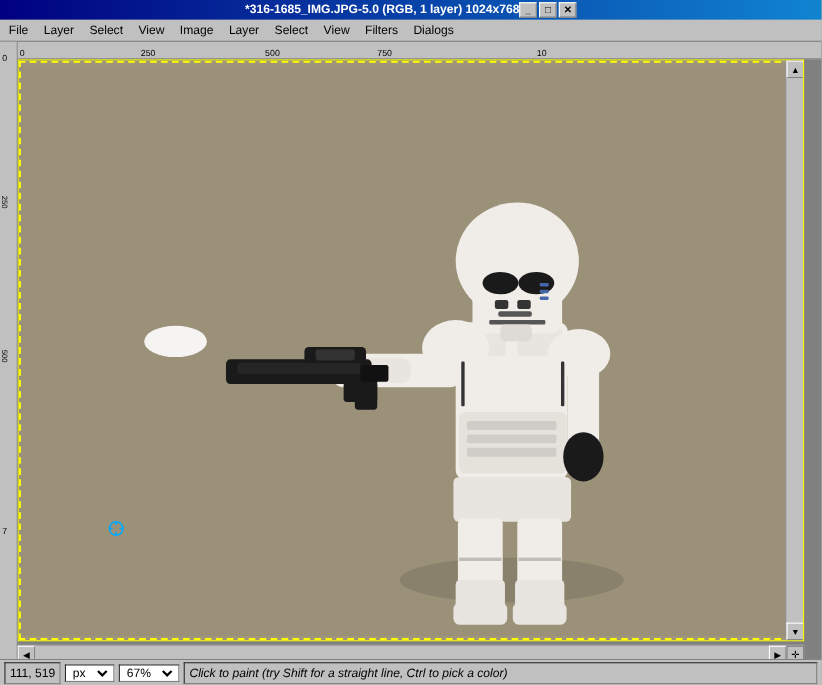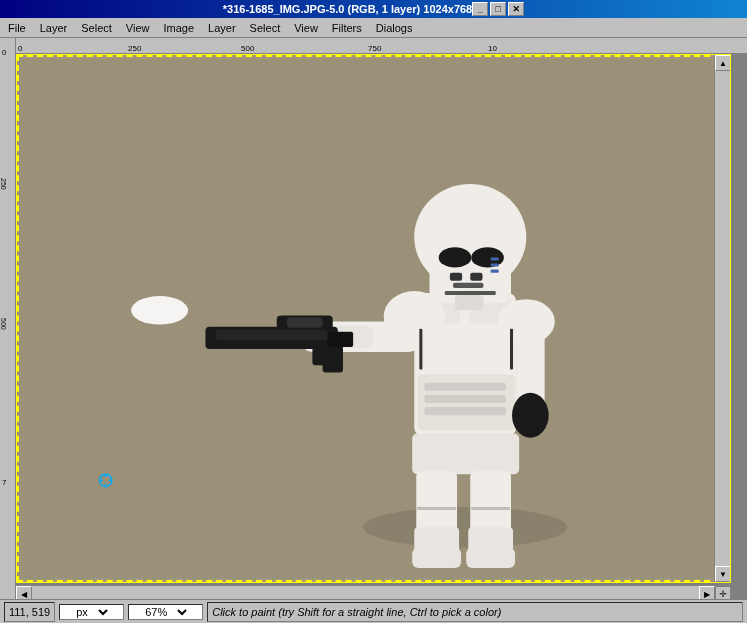--- a/index.html
+++ b/index.html
@@ -139,21 +139,21 @@
       height: 20px;
       display: flex;
       align-items: center;
     }
     .status-select {
       border: 1px inset #808080;
       background: white;
       height: 16px;
       display: flex;
       align-items: center;
-      padding: 0 12px;
+      padding: 0 2px;
       cursor: pointer;
     }
     .status-select select {
       border: none;
       background: transparent;
       font-size: 11px;
       cursor: pointer;
       outline: none;
     }
 
@@ -215,21 +215,21 @@
       <span class="ruler-number" style="top:440px; left:2px;">7</span>
     </div>
   </div>
 
   <div id="canvas-wrapper">
     
     <div class="ruler-h" style="height:16px; background:#c0c0c0; border-bottom:1px solid #808080; position:relative;">
       <span class="ruler-number" style="left:2px;">0</span>
       <span class="ruler-number" style="left:112px;">250</span>
       <span class="ruler-number" style="left:225px;">500</span>
-      <span class="ruler-number" style="left:352px;">750</span>
+      <span class="ruler-number" style="left:327px;">750</span>
       <span class="ruler-number" style="left:472px;">10</span>
     </div>
 
     
     <div id="canvas-container" style="position:relative; width:calc(100% - 16px); height:calc(100% - 32px); background:#808080; display:inline-block; overflow:hidden;">
       
       <div id="canvas-image" style="width:100%; height:100%; position:relative; overflow:hidden;">
         
         <svg id="canvas-svg" viewBox="0 0 700 510" xmlns="http://www.w3.org/2000/svg" style="width:100%; height:100%;">
 

